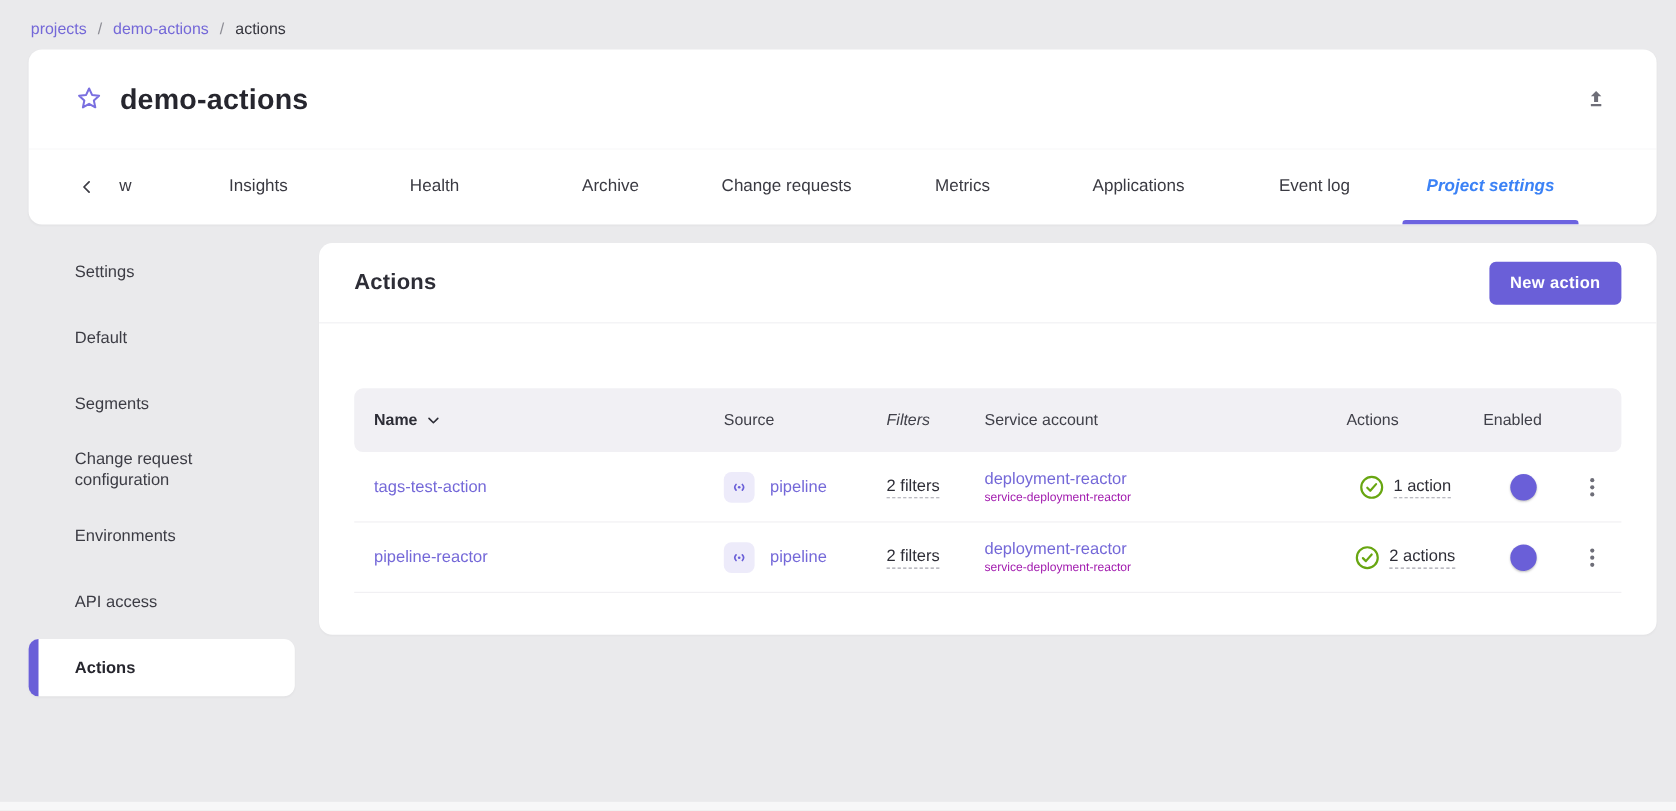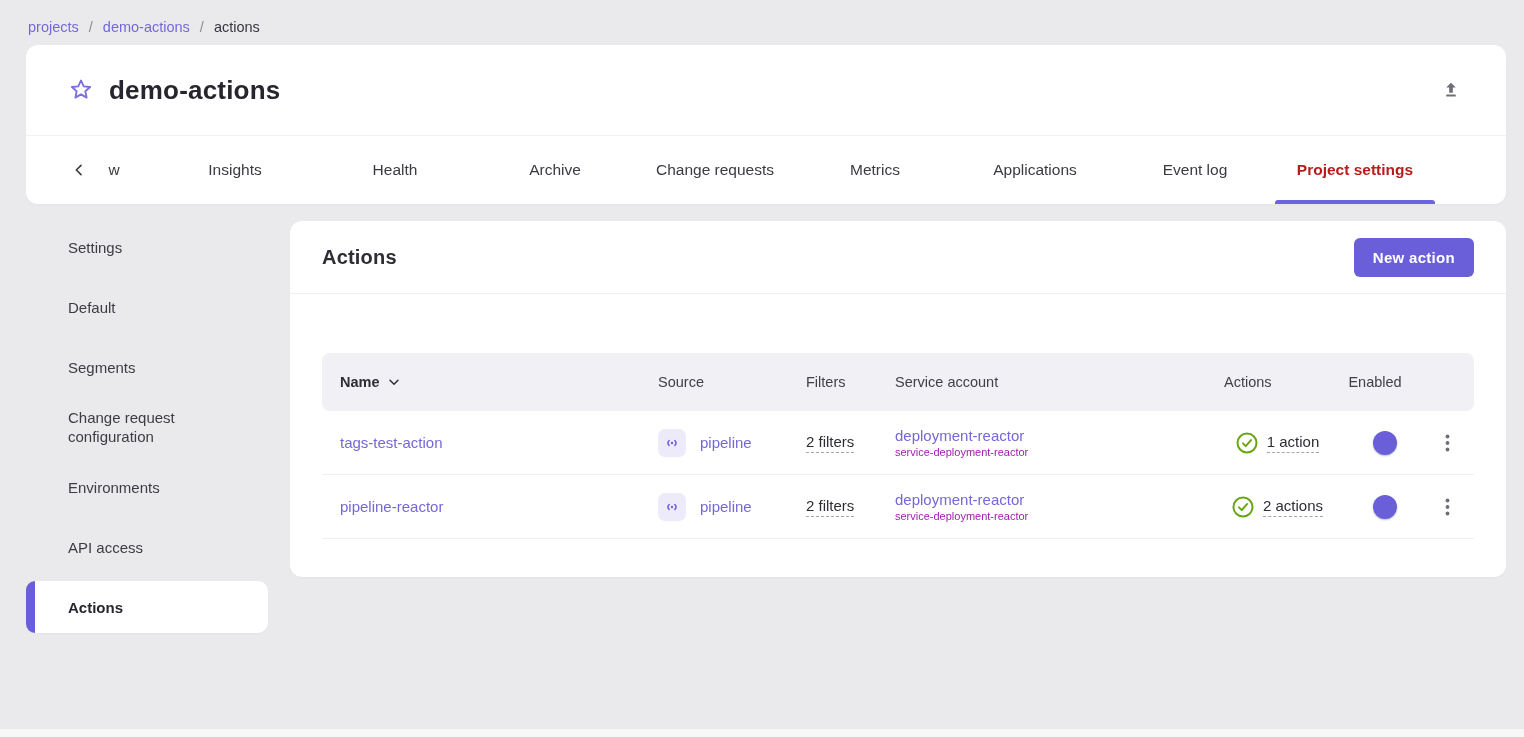--- a/index.html
+++ b/index.html
@@ -46,21 +46,21 @@
     width:24px; margin-left:41px; display:flex; align-items:center; justify-content:center;
     cursor:pointer; background:none; border:none;
   }
   .tab { 
     display:flex; align-items:center; justify-content:center;
     font-size:15.5px; color:#3a3a42; cursor:pointer; position:relative;
     width:160px;
   }
   .tab.partial { width:30px; margin-left:8px; }
   .tab.first-full { margin-left:26px; }
-  .tab.active { font-weight:bold; color:#b91c1c; }
+  .tab.active { font-weight:bold; color:#3b82f6;font-style:italic; }
   .tab.active::after {
     content:""; position:absolute; left:0; right:0; bottom:0;
     height:4px; background:#6c63e0; border-radius:3px 3px 0 0;
   }
 
   
   .content {
     display:flex; align-items:flex-start;
     padding:17px 18px 0 26px;
   }
@@ -104,21 +104,21 @@
     grid-template-columns:328px 140px 85px 335px 120px 90px 54px;
     align-items:center;
   }
   .thead {
     background:#f1f0f4; border-radius:8px; height:58px;
     font-size:14.5px; color:#404049;margin-top:39px;
   }
   .th { display:flex; align-items:center; }
   .th-name { padding-left:18px; font-weight:bold; color:#2d2d36; gap:6px; cursor:pointer; }
   .th-source { padding-left:8px; }
-  .th-filters { padding-left:16px; }
+  .th-filters { padding-left:16px;font-style:italic; }
   .th-service { padding-left:20px; }
   .th-actions { padding-left:14px; }
   .th-enabled { justify-content:center; }
 
   .trow { height:64px; border-bottom:1px solid #f0eff2; font-size:15px; }
   .cell { display:flex; align-items:center; }
   .c-name { padding-left:18px; }
   .c-source { padding-left:8px; gap:14px; }
   .c-filters { padding-left:16px; }
   .c-service { padding-left:20px; flex-direction:column; align-items:flex-start; justify-content:center; gap:2px; }

